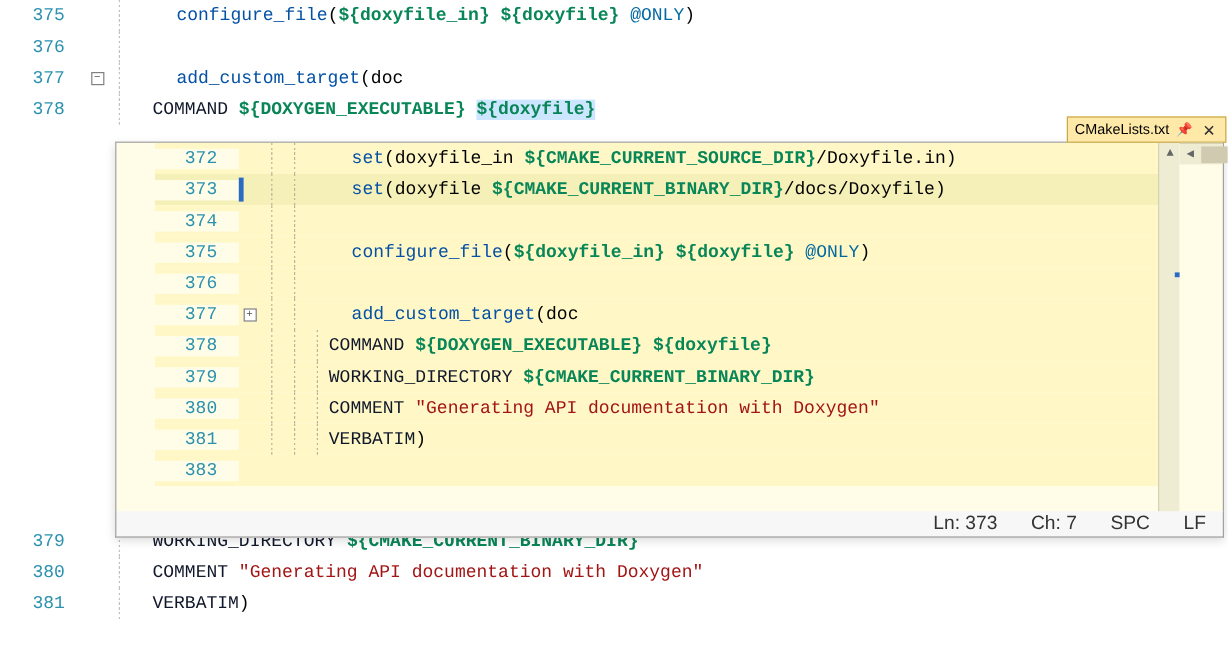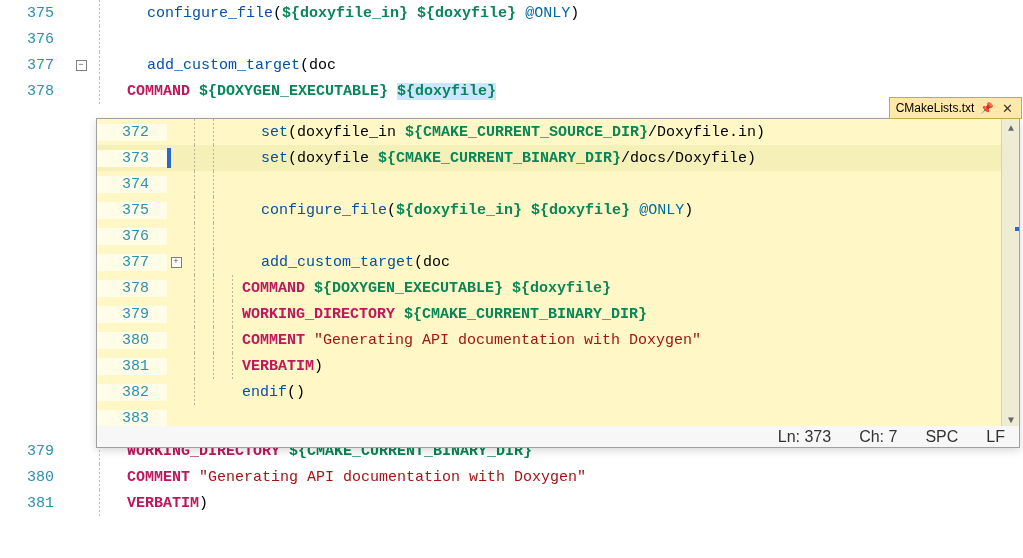--- a/index.html
+++ b/index.html
@@ -19,21 +19,21 @@
   .code { }
 
   
   .peek {
     position: absolute;
     left: 96px; top: 118px;
     width: 924px; height: 330px;
     border: 1px solid #a0a0a0;
     background: #fffde8;
     box-shadow: 0 3px 8px rgba(0,0,0,0.15);
-    display: flex; flex-direction: column;
+    display: flex;  padding-left: 32px;
   }
   .peek-tab {
     position: absolute; right: -3px; top: -22px;
     height: 22px;
     background: #ffe9a8;
     border: 1px solid #c9a84a;
     display: flex; align-items: center;
     padding: 0 6px;
     font-family: "Segoe UI", Tahoma, sans-serif;
     font-size: 12px; color: #000;
@@ -70,21 +70,21 @@
   .statusbar {
     position:absolute; left:96px; width:924px; top:426px; height:22px;
     border:1px solid #a0a0a0; border-top:none;
     background:#f7f7f7;
     font-family:"Segoe UI", Tahoma, sans-serif; font-size:16px; color:#333;
     display:flex; align-items:center; justify-content:flex-end; gap:28px; padding:0 14px;
   }
 
   
   .c-func   { color:#0451a5;margin-left:38px; }
-  .c-key    { color:#be185d;font-weight:bold; }
+  .c-key    { color:#0f172a; }
   .c-varb   { color:#098658; font-weight: bold;}
   .c-str    { color:#a31515; }
   .c-plain  { color:#000; }
   .c-at     { color:#0369a1; }
   .c-sel    { background:#cde6ff; }
 
   
   .ig { display:inline-block; width:1px; height:26px; background: repeating-linear-gradient(to bottom,#b8b49a 0 2px,transparent 2px 4px); margin: 0 9px 0 9px; vertical-align:middle;}
 </style>
 </head>
@@ -119,21 +119,20 @@
           <div class="peek-row hl-line"><div class="gutter-peek">372</div><div class="fold-peek"></div><span class="ig"></span><span class="ig"></span><div class="peek-code"><span class="c-func">set</span><span class="c-plain">(doxyfile_in </span><span class="c-varb">${CMAKE_CURRENT_SOURCE_DIR}</span><span class="c-plain">/Doxyfile.in)</span></div></div>
           <div class="peek-row caret-line"><div class="gutter-peek">373</div><span class="caret-mark"></span><div class="fold-peek"></div><span class="ig"></span><span class="ig"></span><div class="peek-code"><span class="c-func">set</span><span class="c-plain">(doxyfile </span><span class="c-varb">${CMAKE_CURRENT_BINARY_DIR}</span><span class="c-plain">/docs/Doxyfile)</span></div></div>
           <div class="peek-row hl-line"><div class="gutter-peek">374</div><div class="fold-peek"></div><span class="ig"></span><span class="ig"></span><div class="peek-code"></div></div>
           <div class="peek-row hl-line"><div class="gutter-peek">375</div><div class="fold-peek"></div><span class="ig"></span><span class="ig"></span><div class="peek-code"><span class="c-func">configure_file</span><span class="c-plain">(</span><span class="c-varb">${doxyfile_in}</span><span class="c-plain"> </span><span class="c-varb">${doxyfile}</span><span class="c-plain"> </span><span class="c-at">@ONLY</span><span class="c-plain">)</span></div></div>
           <div class="peek-row hl-line"><div class="gutter-peek">376</div><div class="fold-peek"></div><span class="ig"></span><span class="ig"></span><div class="peek-code"></div></div>
           <div class="peek-row hl-line"><div class="gutter-peek">377</div><div class="fold-peek"><div class="fold-box">+</div></div><span class="ig"></span><span class="ig"></span><div class="peek-code"><span class="c-func">add_custom_target</span><span class="c-plain">(doc</span></div></div>
           <div class="peek-row hl-line"><div class="gutter-peek">378</div><div class="fold-peek"></div><span class="ig"></span><span class="ig"></span><span class="ig"></span><div class="peek-code"><span class="c-key">COMMAND</span><span class="c-plain"> </span><span class="c-varb">${DOXYGEN_EXECUTABLE}</span><span class="c-plain"> </span><span class="c-varb">${doxyfile}</span></div></div>
           <div class="peek-row hl-line"><div class="gutter-peek">379</div><div class="fold-peek"></div><span class="ig"></span><span class="ig"></span><span class="ig"></span><div class="peek-code"><span class="c-key">WORKING_DIRECTORY</span><span class="c-plain"> </span><span class="c-varb">${CMAKE_CURRENT_BINARY_DIR}</span></div></div>
           <div class="peek-row hl-line"><div class="gutter-peek">380</div><div class="fold-peek"></div><span class="ig"></span><span class="ig"></span><span class="ig"></span><div class="peek-code"><span class="c-key">COMMENT</span><span class="c-plain"> </span><span class="c-str">"Generating API documentation with Doxygen"</span></div></div>
           <div class="peek-row hl-line"><div class="gutter-peek">381</div><div class="fold-peek"></div><span class="ig"></span><span class="ig"></span><span class="ig"></span><div class="peek-code"><span class="c-key">VERBATIM</span><span class="c-plain">)</span></div></div>
-          <div class="peek-row hl-line"><div class="gutter-peek">382</div><div class="fold-peek"></div><span class="ig"></span><div class="peek-code"><span class="c-func">endif</span><span class="c-plain">()</span></div></div>
           <div class="peek-row hl-line"><div class="gutter-peek">383</div><div class="fold-peek"></div><div class="peek-code"></div></div>
         </div>
       <div class="vscroll">
         <div class="arrow up">▲</div>
         <div class="marker" style="top:108px"></div>
         <div class="arrow down">▼</div>
       </div>
     </div>
     <div class="hscroll">
       <div class="arrow">◀</div>

